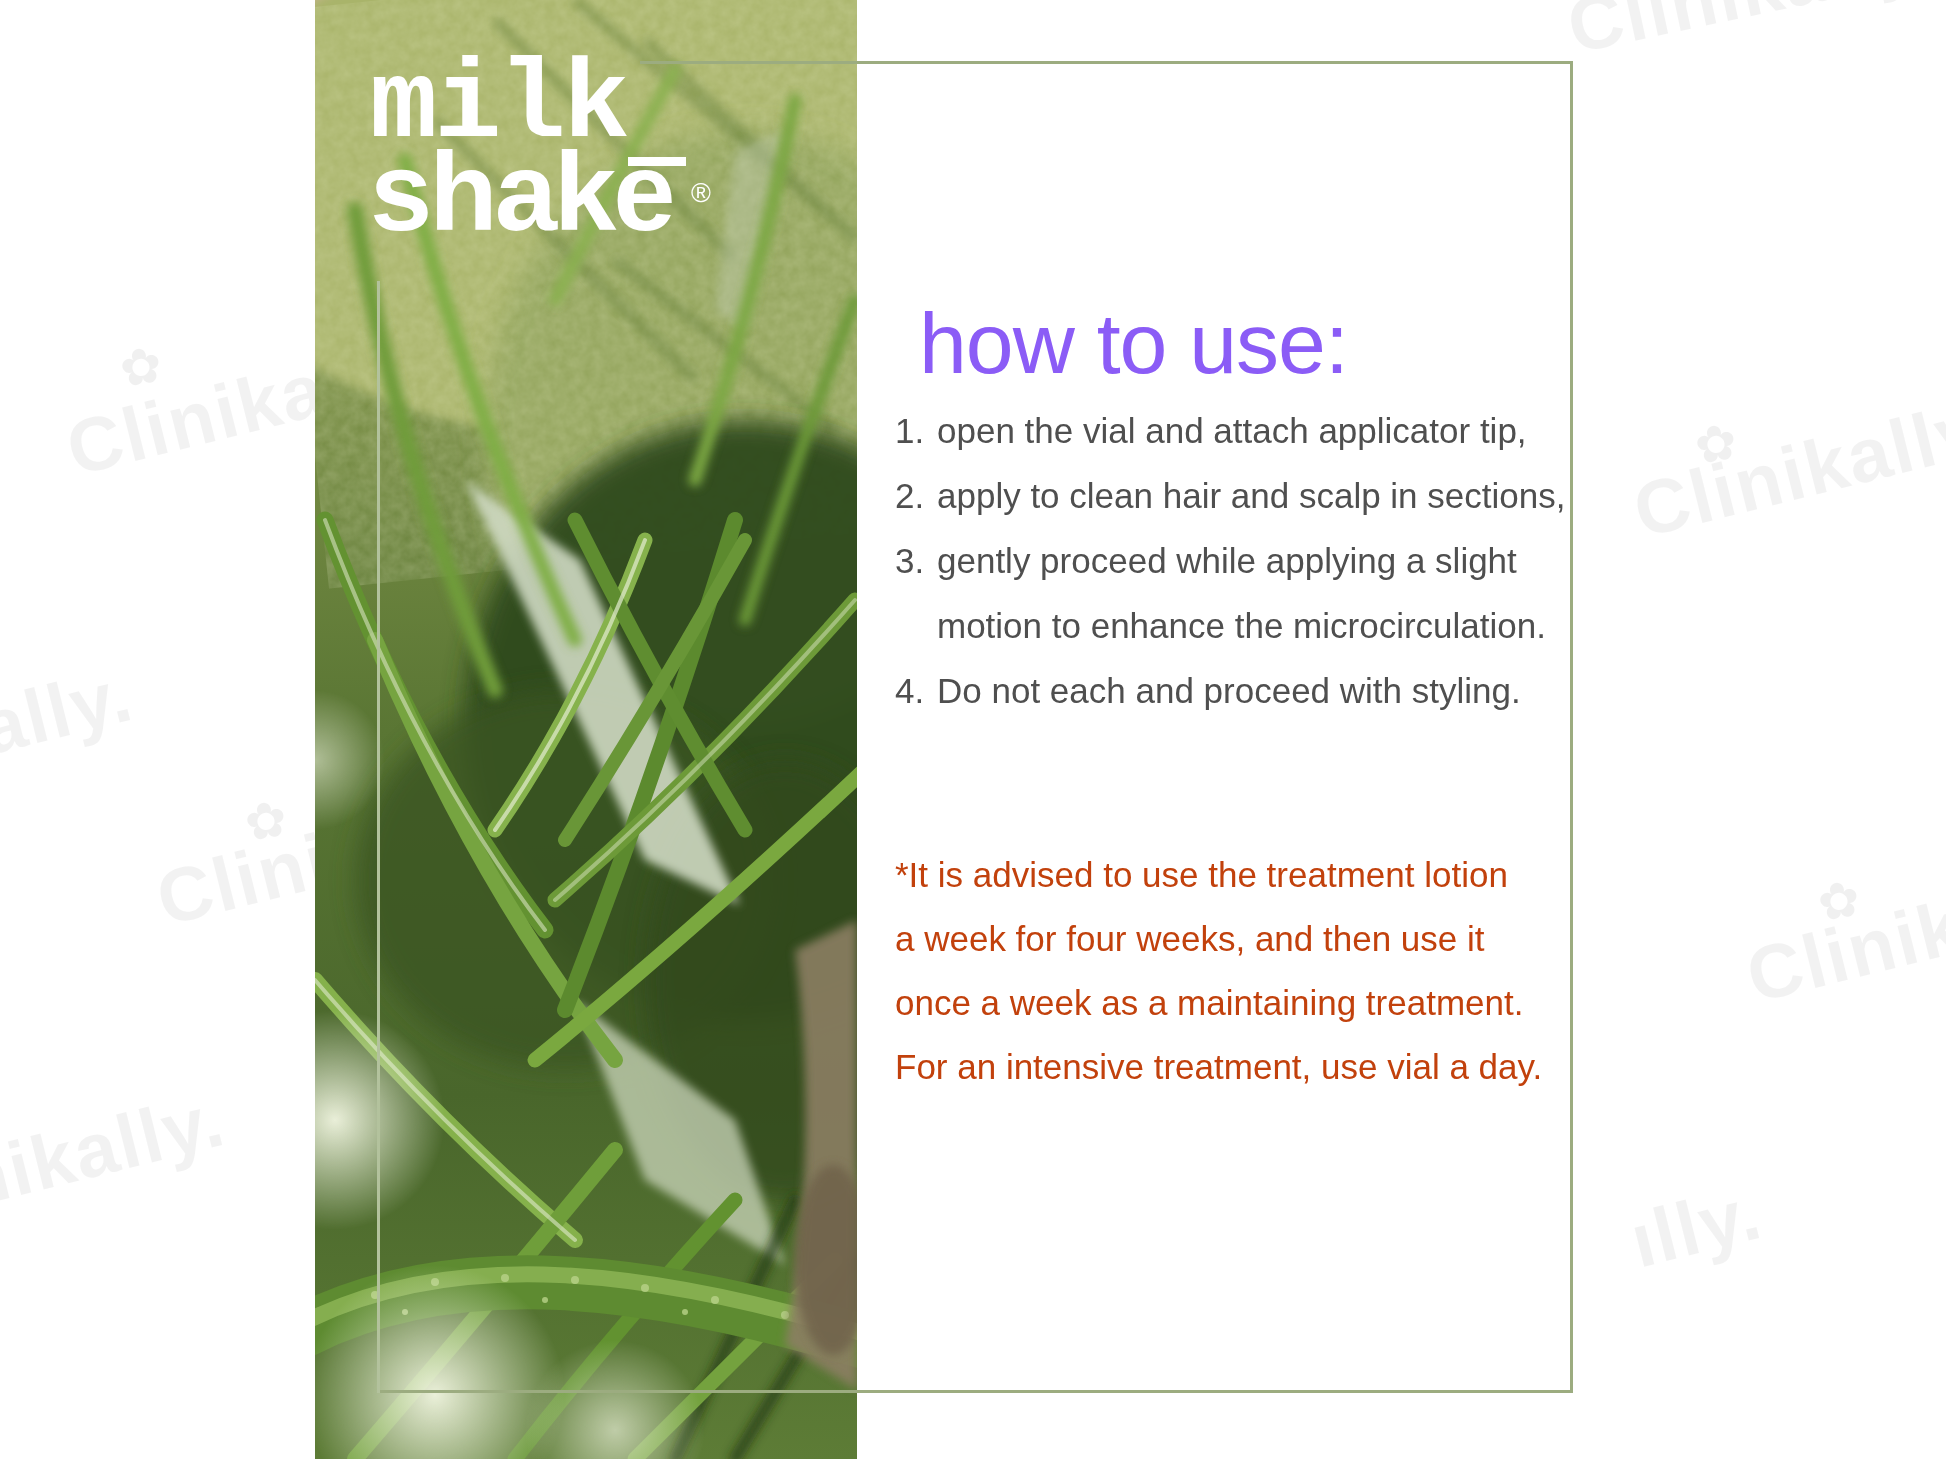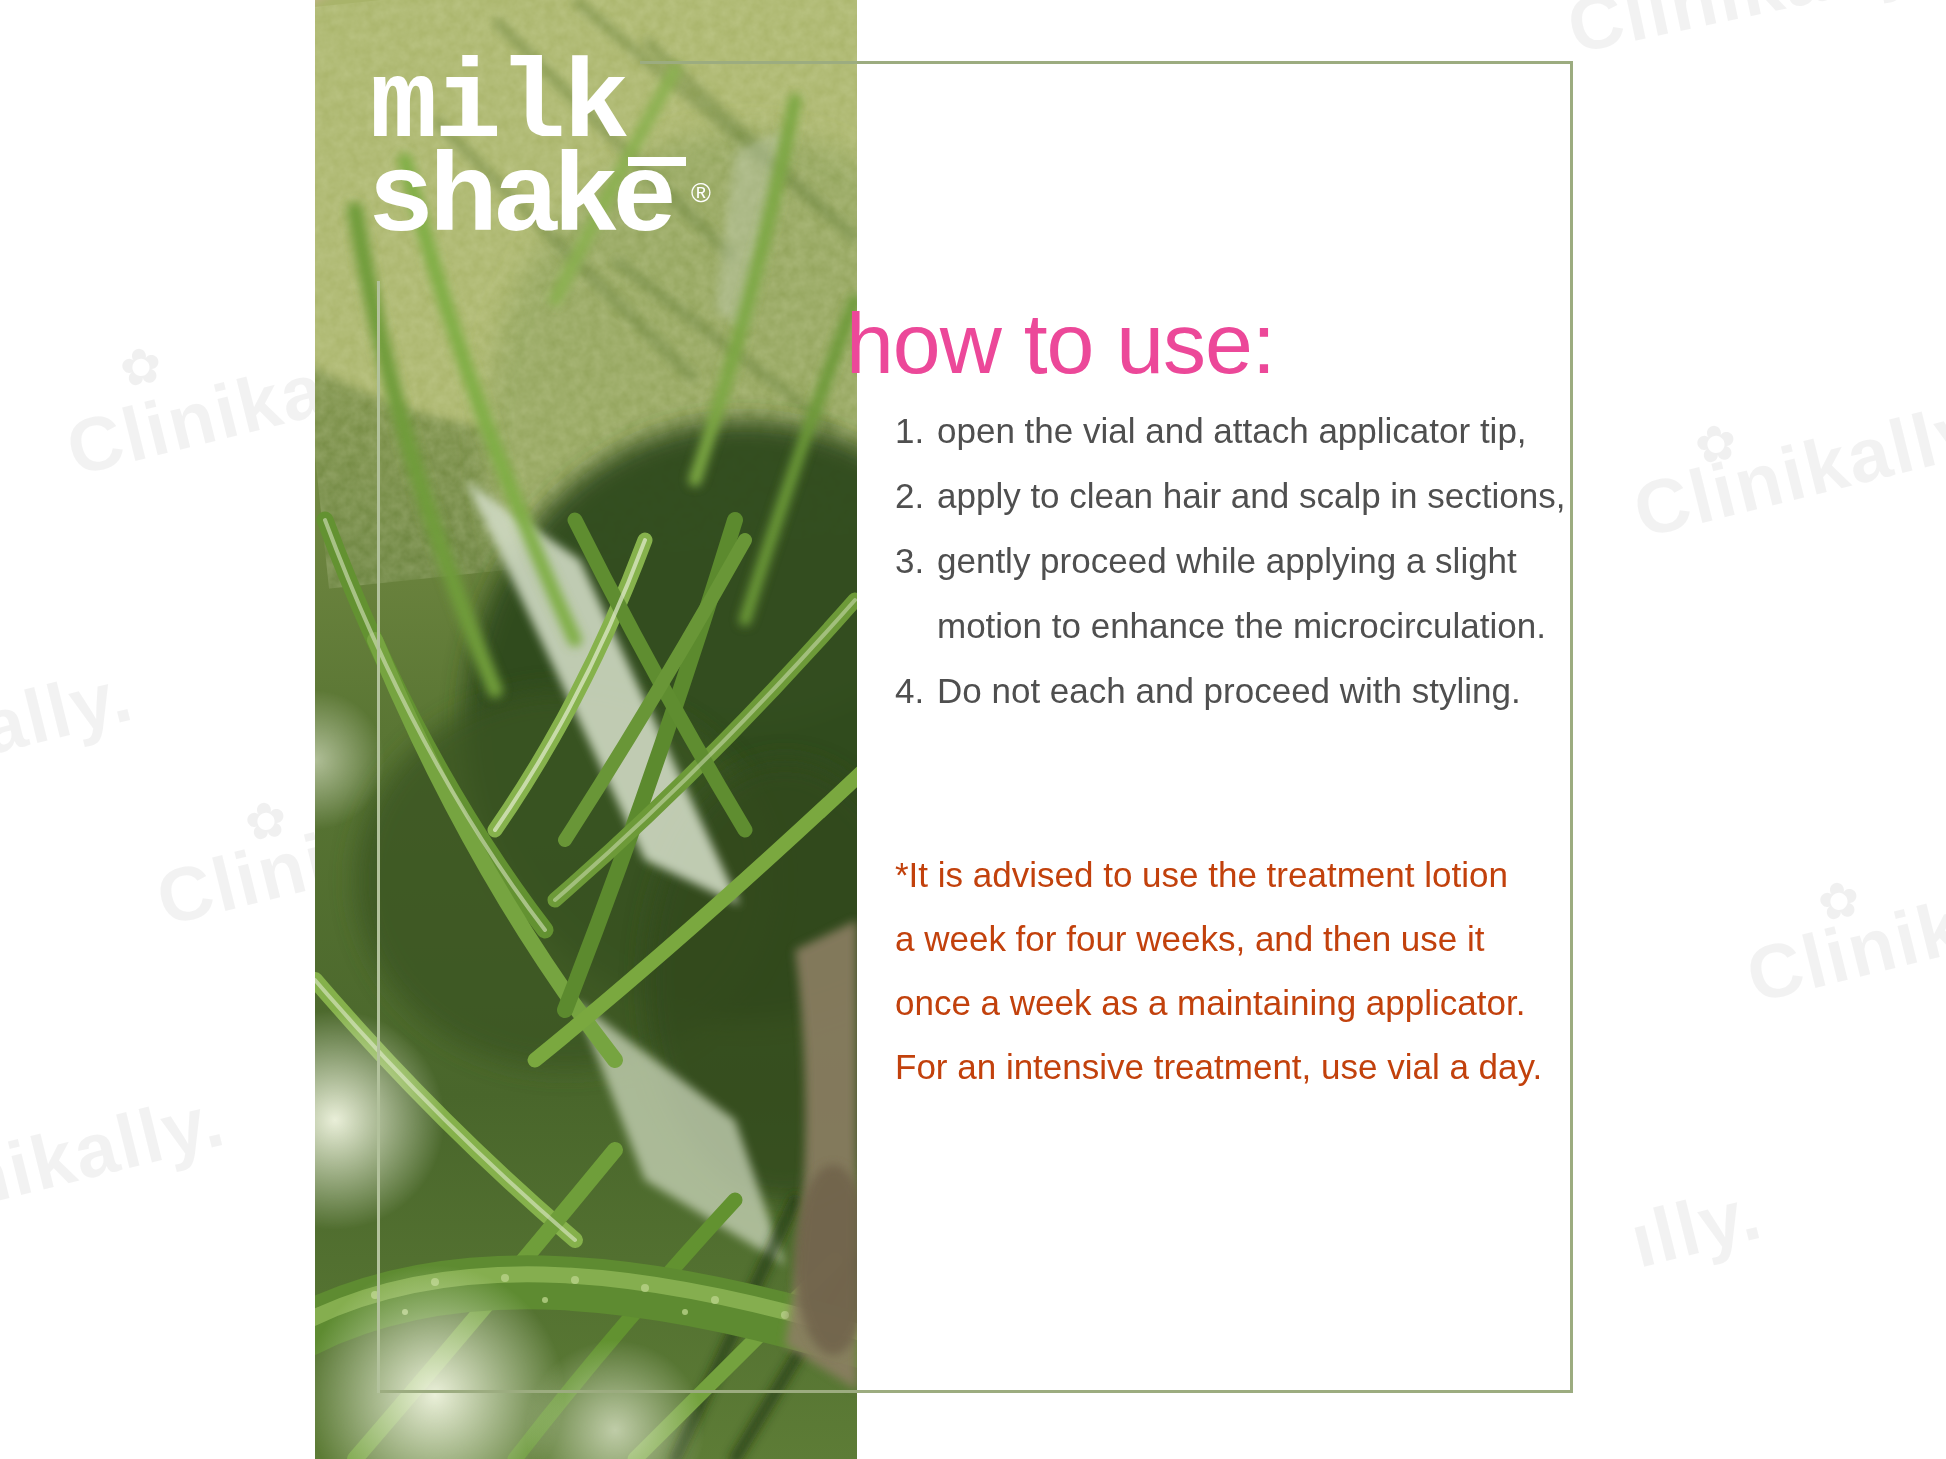--- a/index.html
+++ b/index.html
@@ -35,22 +35,22 @@
   #logo-reg{position:absolute;left:691px;top:178px;color:#ffffff;font-size:27px;font-weight:400;z-index:3;}
 
   
   .frame{position:absolute;background:#9cac80;z-index:2;}
   #frame-top{left:640px;top:61px;width:933px;height:3px;}
   #frame-right{left:1570px;top:61px;width:3px;height:1332px;}
   #frame-bottom{left:377px;top:1390px;width:1196px;height:3px;}
   #frame-left{left:377px;top:281px;width:3px;height:1112px;background:#b3c29d;}
 
   
-  #heading{position:absolute;left:846px;top:300px;font-size:86px;letter-spacing:-1px;
-           color:#ec4899;z-index:3;line-height:1;}
+  #heading{position:absolute;left:919px;top:300px;font-size:86px;letter-spacing:-1px;
+           color:#8b5cf6;z-index:3;line-height:1;}
   #steps{position:absolute;left:895px;top:398px;z-index:3;color:#4f4f4f;font-size:35px;}
   .step{display:flex;}
   .step .num{width:42px;flex:none;line-height:65px;}
   .step .lines div{line-height:65px;}
   #note{position:absolute;left:895px;top:843px;z-index:3;color:#c2410c;font-size:35px;}
   #note div{line-height:64px;}
 </style>
 </head>
 <body>
 
@@ -209,17 +209,17 @@
       <span class="num">4.</span>
       <div class="lines">
           <div>Do not each and proceed with styling.</div>
         </div>
     </div>
   </div>
 
   <div id="note">
     <div>*It is advised to use the treatment lotion</div>
     <div>a week for four weeks, and then use it</div>
-    <div>once a week as a maintaining applicator.</div>
+    <div>once a week as a maintaining treatment.</div>
     <div>For an intensive treatment, use vial a day.</div>
   </div>
 
 </div>
 
 </body></html>

